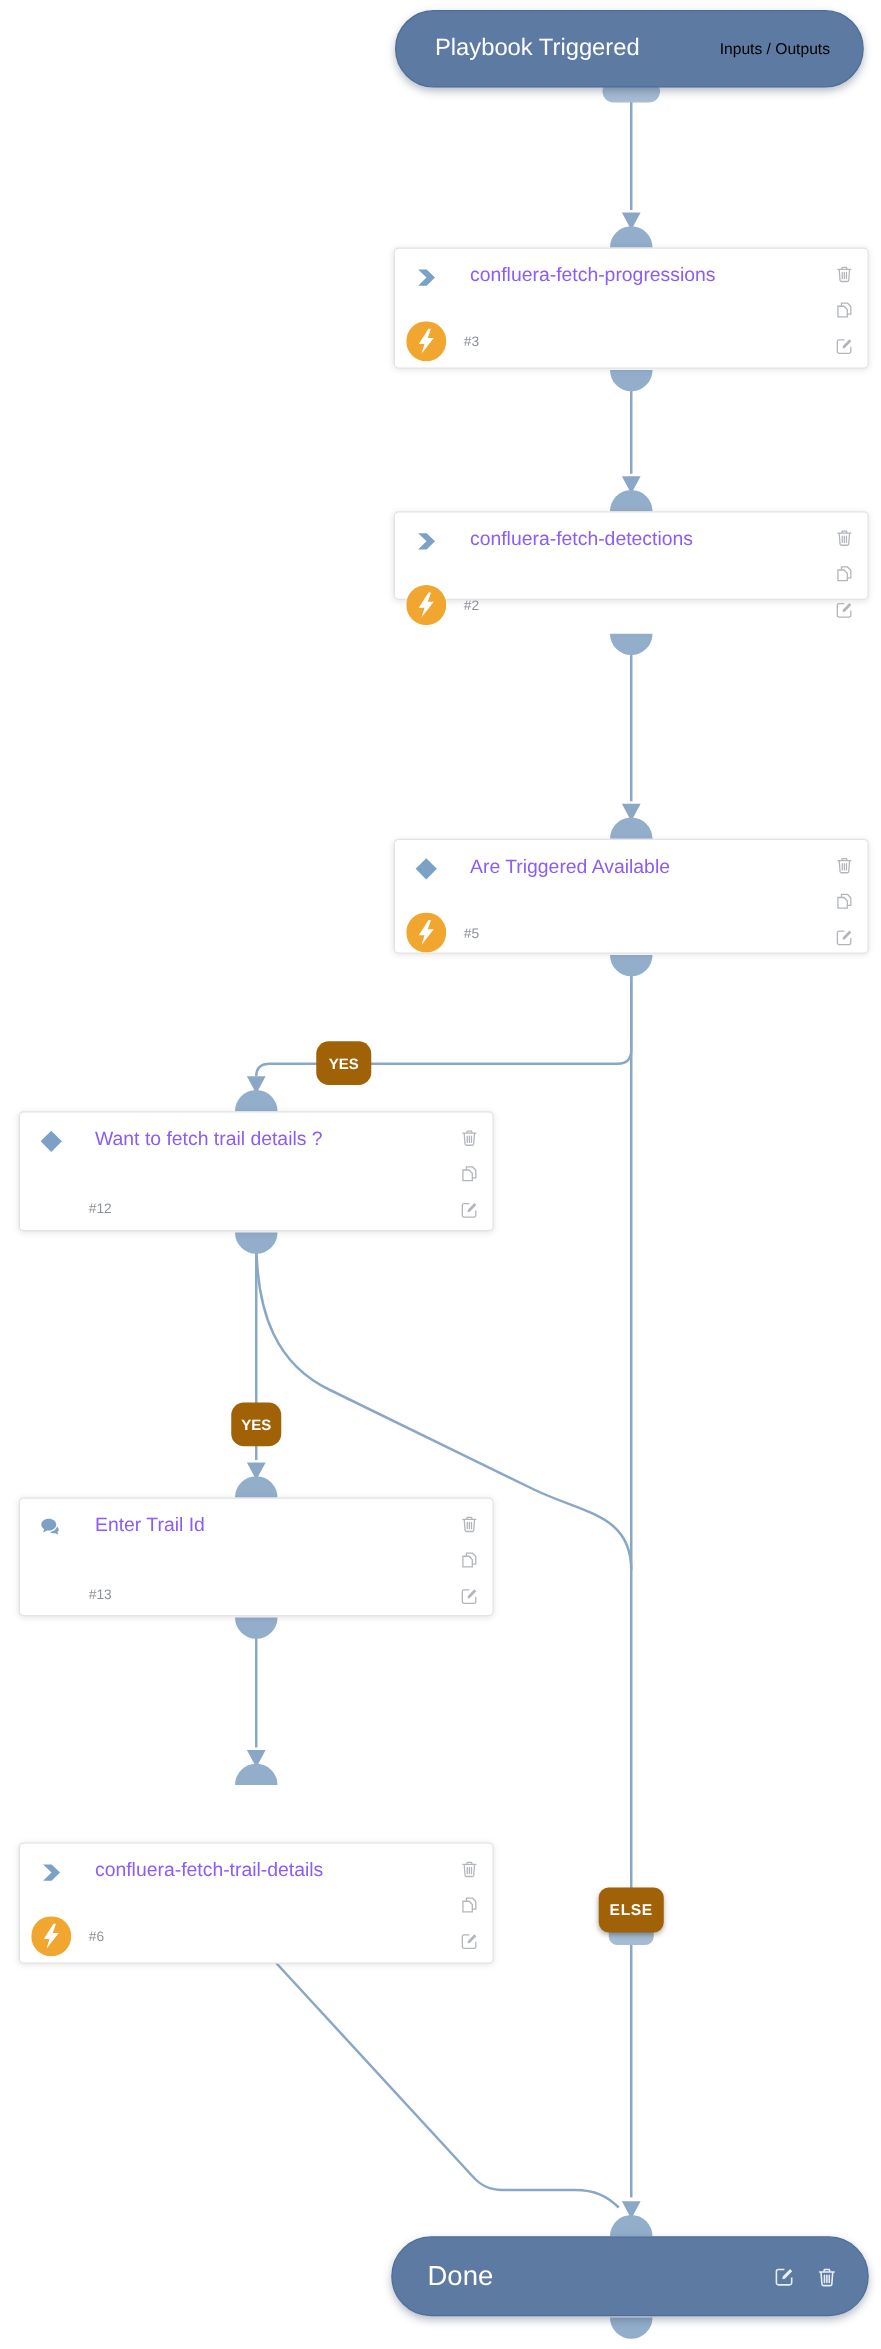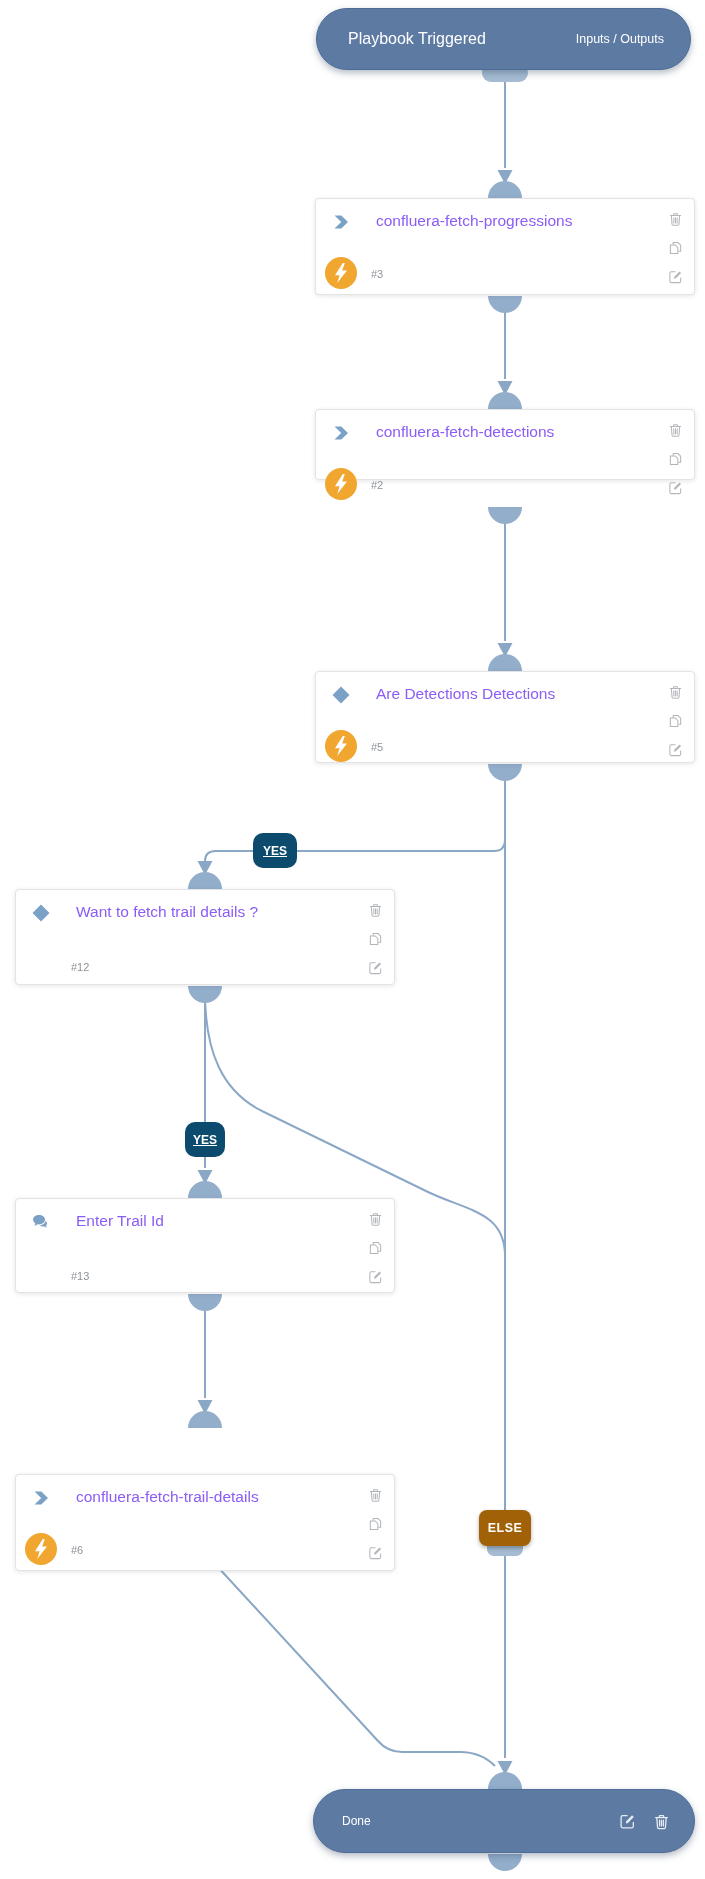--- a/index.html
+++ b/index.html
@@ -3,25 +3,25 @@
 <meta charset="utf-8">
 <style>
   html,body{margin:0;padding:0;background:#ffffff;}
   body{font-family:"Liberation Sans", sans-serif; -webkit-font-smoothing:antialiased;}
   #canvas{position:relative;width:705px;height:1879px;background:#ffffff;overflow:hidden;}
   svg.edges{position:absolute;left:0;top:0;}
 
   
   .pill{position:absolute;background:#5d7aa3;border:1px solid #4d6c97;border-radius:32px;
         box-shadow:0 3px 7px rgba(40,60,90,.35);display:flex;align-items:center;box-sizing:border-box;}
-  .pill .plabel{color:#ffffff;font-size:16px;}
-  .pill .plink{color:#ffffff;font-size:12.5px;margin-left:auto;cursor:pointer;}
+  .pill .plabel{color:#ffffff;font-size:19px;}
+  .pill .plink{color:#000000;font-size:12.5px;margin-left:auto;cursor:pointer;}
   #trigger{left:316px;top:8px;width:375px;height:62px;padding:0 26px 0 31px;}
   #doneNode{left:313px;top:1789px;width:382px;height:64px;padding:0 24px 0 28px;}
-  #doneNode .plabel{font-size:12px;}
+  #doneNode .plabel{font-size:22px;}
   .pill .pacts{margin-left:auto;display:flex;gap:17px;align-items:center;}
   .pill .pact{width:17px;height:17px;color:#e7edf4;cursor:pointer;}
   .pill .pact svg{width:100%;height:100%;display:block;}
 
   
   .card{position:absolute;width:380px;background:#ffffff;border:1px solid #e3e3e4;border-radius:4px;
         box-shadow:0 1px 5px rgba(0,0,0,.10);box-sizing:border-box;}
   .n1{left:315px;top:198px;height:97px;}
   .n2{left:315px;top:409px;height:71px;}
   .n3{left:315px;top:671px;height:92px;}
@@ -35,21 +35,21 @@
   .bolt svg{width:100%;height:100%;display:block;}
   .num{position:absolute;left:55px;top:69px;font-size:11px;color:#8e9399;}
   .n4 .num,.n5 .num{top:71px;}
   .acts{position:absolute;right:11px;top:12px;display:flex;flex-direction:column;gap:13px;}
   .act{width:15px;height:16px;color:#b2b6ba;cursor:pointer;}
   .act svg{width:100%;height:100%;display:block;}
 
   
   .badge{position:absolute;display:flex;align-items:center;justify-content:center;
          color:#ffffff;font-weight:bold;cursor:pointer;}
-  .yes{background:#0c4a6e;border-radius:10px;font-size:12px;text-decoration:underline;}
+  .yes{background:#a16207;border-radius:10px;font-size:12px;}
   #yes1{left:253px;top:833px;width:44px;height:35px;}
   #yes2{left:185px;top:1122px;width:40px;height:35px;}
   #elseB{left:479px;top:1510px;width:52px;height:36px;background:#a16207;border-radius:8px;
          font-size:12.5px;letter-spacing:.5px;box-shadow:0 2px 4px rgba(0,0,0,.3);}
 </style>
 </head>
 <body>
 
 <div id="canvas">
 
@@ -170,21 +170,21 @@
         </span>
     </div>
   </div>
 
   <div class="card n3">
     <span class="type-icon">
       <svg viewBox="0 0 20 20" fill="currentColor">
           <path d="M10 1.5 18.5 10 10 18.5 1.5 10z"></path>
         </svg>
     </span>
-    <span class="title">Are Detections Detections</span>
+    <span class="title">Are Triggered Available</span>
     <span class="bolt">
       <svg viewBox="0 0 32 32">
           <circle cx="16" cy="16" r="16" fill="#f0a62f"></circle>
           <path d="M17.8 6 10 18.2h4.6l-2.4 7.8L22 13.4h-4.8L19.8 6z" fill="#fff"></path>
         </svg>
     </span>
     <span class="num">#5</span>
     <div class="acts">
       <span class="act">
           <svg viewBox="0 0 16 16" fill="none" stroke="currentColor" stroke-width="1.1" stroke-linecap="round">

